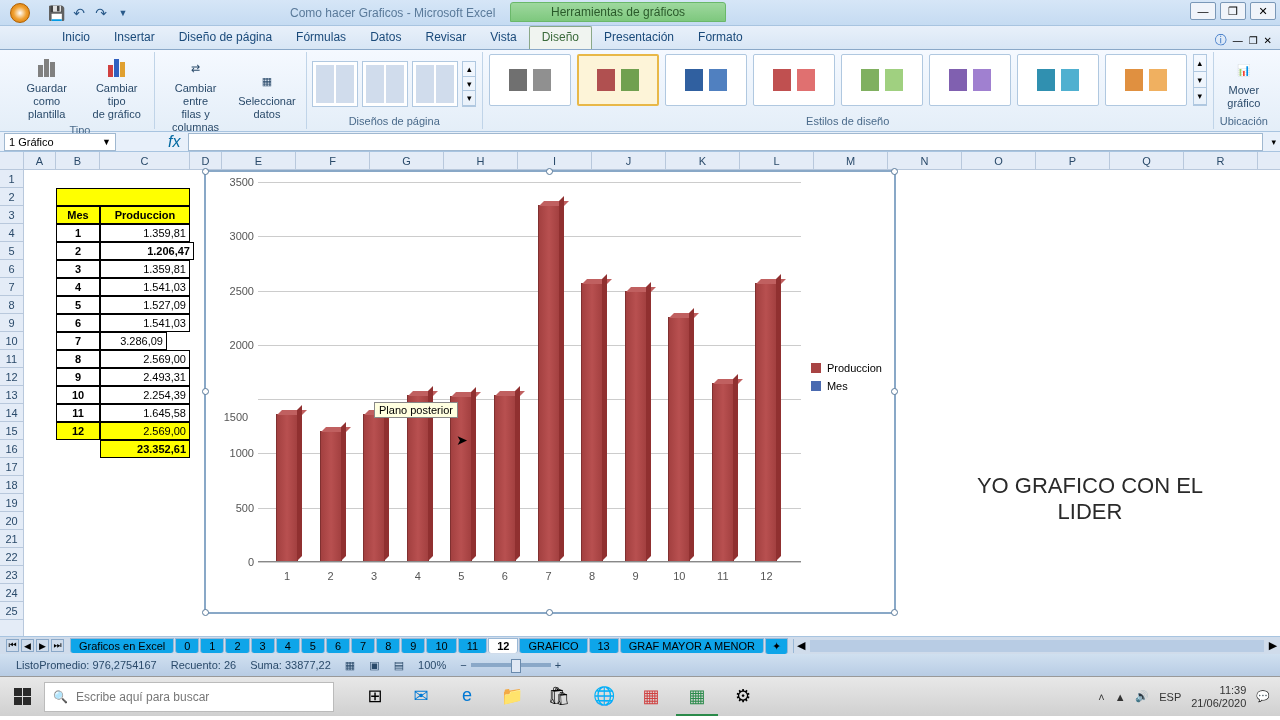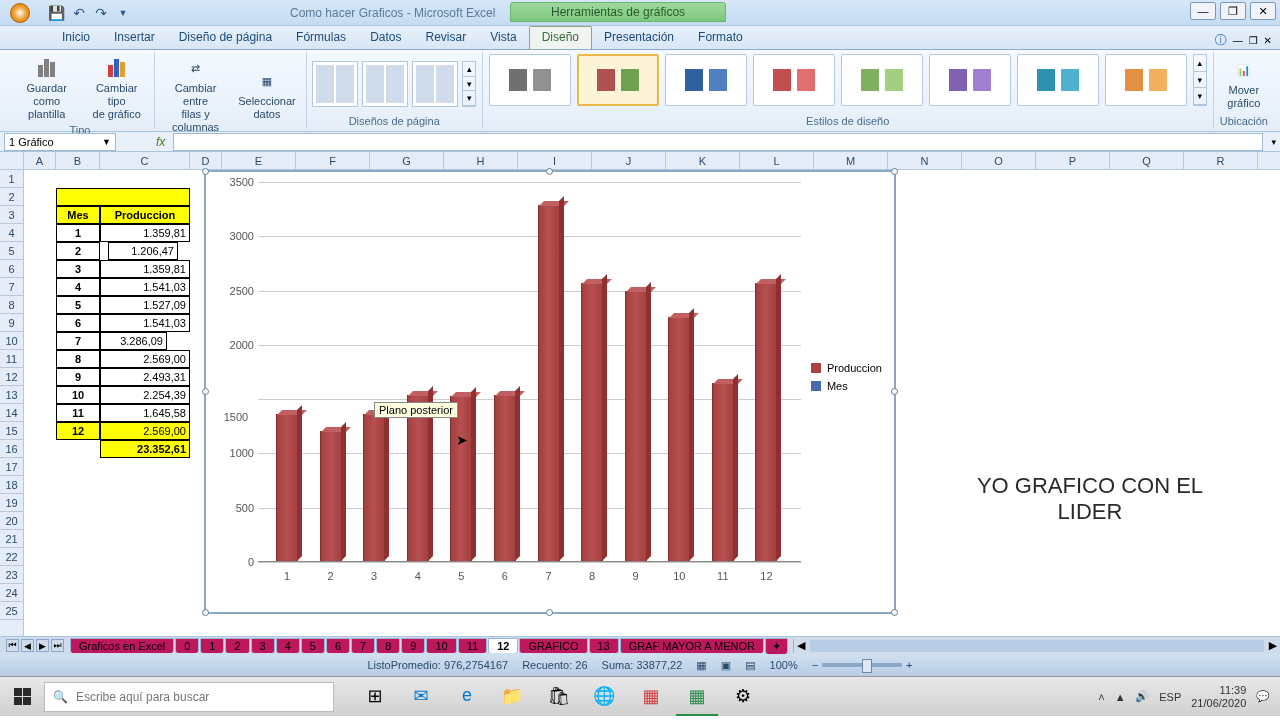--- a/index.html
+++ b/index.html
@@ -26,21 +26,21 @@
 .chart-icon { display: flex; gap: 1px; align-items: flex-end; }
 .chart-icon span { width: 5px; background: #d04040; }
 .style-gallery { display: flex; gap: 6px; align-items: center; }
 .style-item { width: 82px; height: 52px; border: 1px solid #b0c8e0; background: #fff; display: flex; align-items: center; justify-content: center; gap: 6px; border-radius: 2px; cursor: pointer; }
 .style-item.selected { border: 2px solid #e8b848; background: #fdf4d8; }
 .style-cube { width: 18px; height: 22px; }
 .gallery-scroll { width: 14px; height: 52px; border: 1px solid #b0c8e0; display: flex; flex-direction: column; }
 .gallery-scroll div { flex: 1; border-bottom: 1px solid #b0c8e0; display: flex; align-items: center; justify-content: center; font-size: 9px; cursor: pointer; }
 .namebox-row { height: 20px; background: #e8f0fa; border-bottom: 1px solid #a8c4e0; display: flex; align-items: center; }
 .namebox { width: 112px; height: 18px; border: 1px solid #a0b8d0; background: #fff; margin-left: 4px; display: flex; align-items: center; justify-content: space-between; padding: 0 4px; font-size: 11px; }
-.fx { margin-left: 40px; font-style: italic; font-size: 12px; color: #4d7c0f; }
+.fx { margin-left: 52px; font-style: italic; font-size: 16px; color: #0369a1; }
 .formula-bar { flex: 1; height: 18px; border: 1px solid #a0b8d0; background: #fff; margin: 0 4px 0 8px; }
 .grid-area { display: flex; height: 484px; position: relative; }
 .row-headers { width: 24px; background: #e4ecf7; border-right: 1px solid #b8c8dc; }
 .row-h { height: 18px; border-bottom: 1px solid #b8c8dc; display: flex; align-items: center; justify-content: center; font-size: 11px; color: #2a4a6a; }
 .row-h.first { height: 18px; }
 .col-headers { height: 18px; background: #e4ecf7; border-bottom: 1px solid #b8c8dc; display: flex; position: absolute; left: 24px; top: 0; right: 0; }
 .col-h { border-right: 1px solid #b8c8dc; display: flex; align-items: center; justify-content: center; font-size: 11px; color: #2a4a6a; }
 .cells { position: absolute; left: 24px; top: 18px; }
 .cell { position: absolute; border-right: 1px solid #d4dce8; border-bottom: 1px solid #d4dce8; font-size: 11px; display: flex; align-items: center; padding: 0 3px; height: 18px; }
 .cell.hdr { background: #ffff00; font-weight: bold; justify-content: center; border: 1px solid #000; }
@@ -60,22 +60,22 @@
 .legend { position: absolute; right: 12px; top: 190px; font-size: 11px; }
 .legend-item { display: flex; align-items: center; gap: 6px; margin-bottom: 6px; }
 .legend-sw { width: 10px; height: 10px; }
 .tooltip { position: absolute; background: #ffffe0; border: 1px solid #888; padding: 1px 4px; font-size: 11px; }
 .big-text { position: absolute; left: 960px; top: 321px; width: 260px; font-size: 22px; text-align: center; color: #2a2a2a; }
 .sheet-tabs { height: 18px; background: #d0dceb; display: flex; align-items: center; border-top: 1px solid #a8c4e0; font-size: 11px; }
 .nav-btns { display: flex; margin: 0 6px; gap: 2px; }
 .nav-btn { width: 13px; height: 13px; border: 1px solid #8aa8c8; display: flex; align-items: center; justify-content: center; font-size: 9px; cursor: pointer; }
 .sheet-tab { padding: 1px 8px; background: #fff; border: 1px solid #9ab8d6; border-bottom: none; margin-right: 1px; cursor: pointer; border-radius: 0 0 3px 3px; }
 .sheet-tab.active { background: #fff; font-weight: bold; }
-.sheet-tab.inactive { background: #be185d; }
-.statusbar { height: 22px; background: linear-gradient(#d0e0f0,#b8cce4); display: flex; align-items: center; padding: 0 8px; font-size: 11px; color: #2a4a6a; justify-content: center; }
+.sheet-tab.inactive { background: #0ea5e9; }
+.statusbar { height: 22px; background: linear-gradient(#d0e0f0,#b8cce4); display: flex; align-items: center; padding: 0 16px; font-size: 11px; color: #2a4a6a; justify-content: flex-start; }
 .status-right { display: flex; gap: 14px; align-items: center; }
 .zoom { display: flex; align-items: center; gap: 4px; }
 .zoom-slider { width: 80px; height: 4px; background: #8aa8c8; position: relative; }
 .zoom-slider::after { content:''; position:absolute; left:50%; top:-4px; width:8px; height:12px; background:#e0e8f4; border:1px solid #6a8aac; }
 .taskbar { height: 40px; background: linear-gradient(#e8e8e8,#d0d0d0); display: flex; align-items: center; border-top: 1px solid #999; }
 .start { width: 44px; height: 40px; display: flex; align-items: center; justify-content: center; cursor: pointer; }
 .win-logo { display: grid; grid-template: 8px 8px / 8px 8px; gap: 1px; }
 .win-logo span { background: #2a2a2a; }
 .search-box { width: 290px; height: 30px; background: #fff; border: 1px solid #bbb; display: flex; align-items: center; padding: 0 8px; color: #777; gap: 8px; }
 .task-icons { display: flex; gap: 4px; margin-left: 20px; }
@@ -304,21 +304,21 @@
       <div class="col-h" style="width: 74px;">Q</div>
       <div class="col-h" style="width: 74px;">R</div>
     </div>
   <div class="cells">
       <div class="cell hdr" style="left: 32px; top: 18px; width: 134px;"></div>
       <div class="cell hdr" style="left: 32px; top: 36px; width: 44px;">Mes</div>
       <div class="cell hdr" style="left: 76px; top: 36px; width: 90px;">Produccion</div>
       <div class="cell datames" style="left: 32px; top: 54px; width: 44px;">1</div>
       <div class="cell dataprod" style="left: 76px; top: 54px; width: 90px;">1.359,81</div>
       <div class="cell datames" style="left: 32px; top: 72px; width: 44px;">2</div>
-      <div class="cell dataprod" style="left: 84px; top: 72px; width: 70px;">1.206,47</div>
+      <div class="cell dataprod" style="left: 76px; top: 72px; width: 94px; font-weight: bold;">1.206,47</div>
       <div class="cell datames" style="left: 32px; top: 90px; width: 44px;">3</div>
       <div class="cell dataprod" style="left: 76px; top: 90px; width: 90px;">1.359,81</div>
       <div class="cell datames" style="left: 32px; top: 108px; width: 44px;">4</div>
       <div class="cell dataprod" style="left: 76px; top: 108px; width: 90px;">1.541,03</div>
       <div class="cell datames" style="left: 32px; top: 126px; width: 44px;">5</div>
       <div class="cell dataprod" style="left: 76px; top: 126px; width: 90px;">1.527,09</div>
       <div class="cell datames" style="left: 32px; top: 144px; width: 44px;">6</div>
       <div class="cell dataprod" style="left: 76px; top: 144px; width: 90px;">1.541,03</div>
       <div class="cell datames" style="left: 32px; top: 162px; width: 44px;">7</div>
       <div class="cell dataprod" style="left: 76px; top: 162px; width: 67px;">3.286,09</div>

